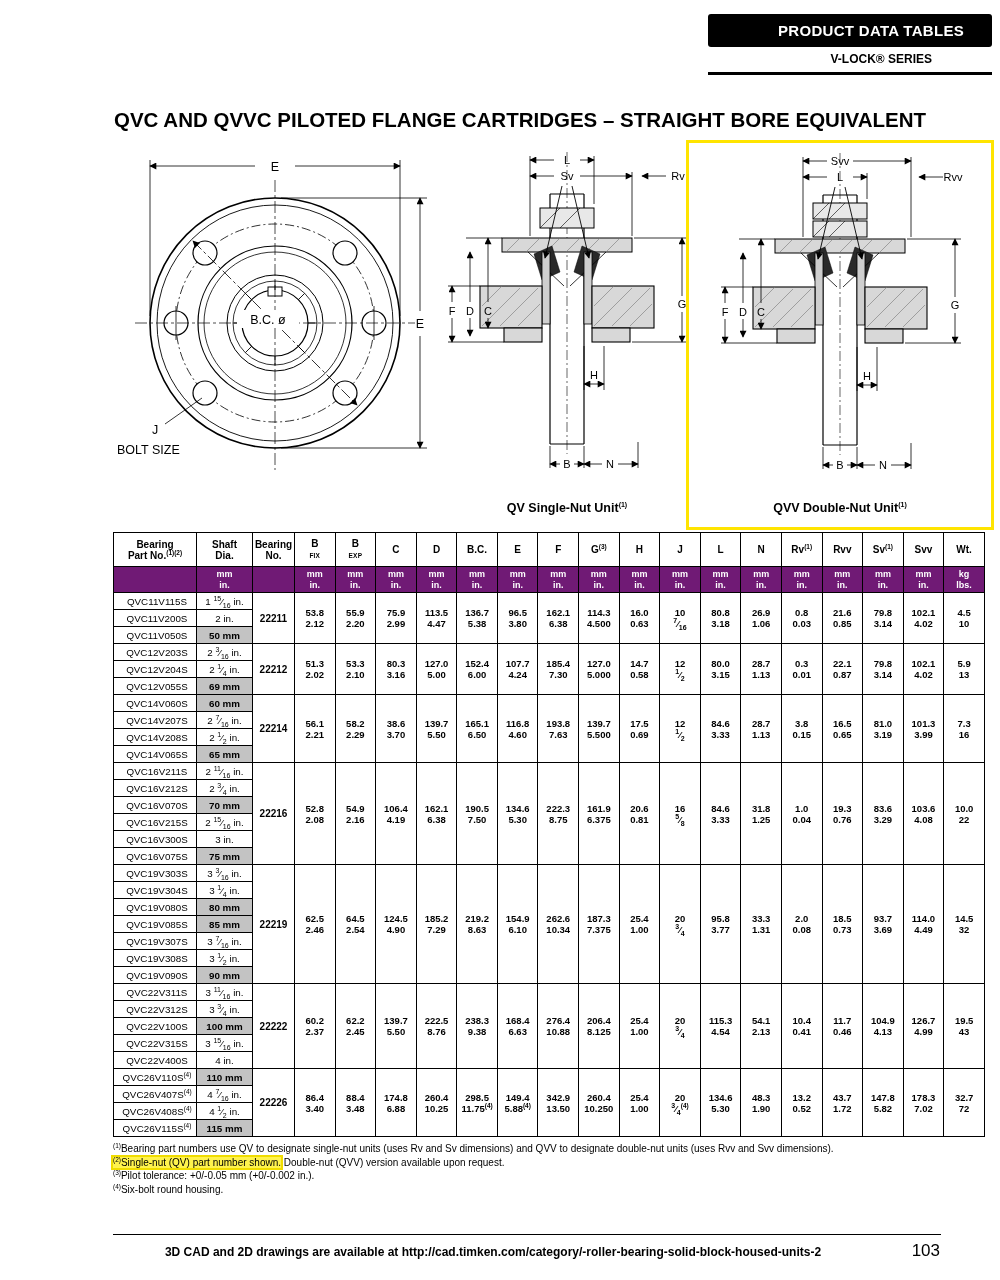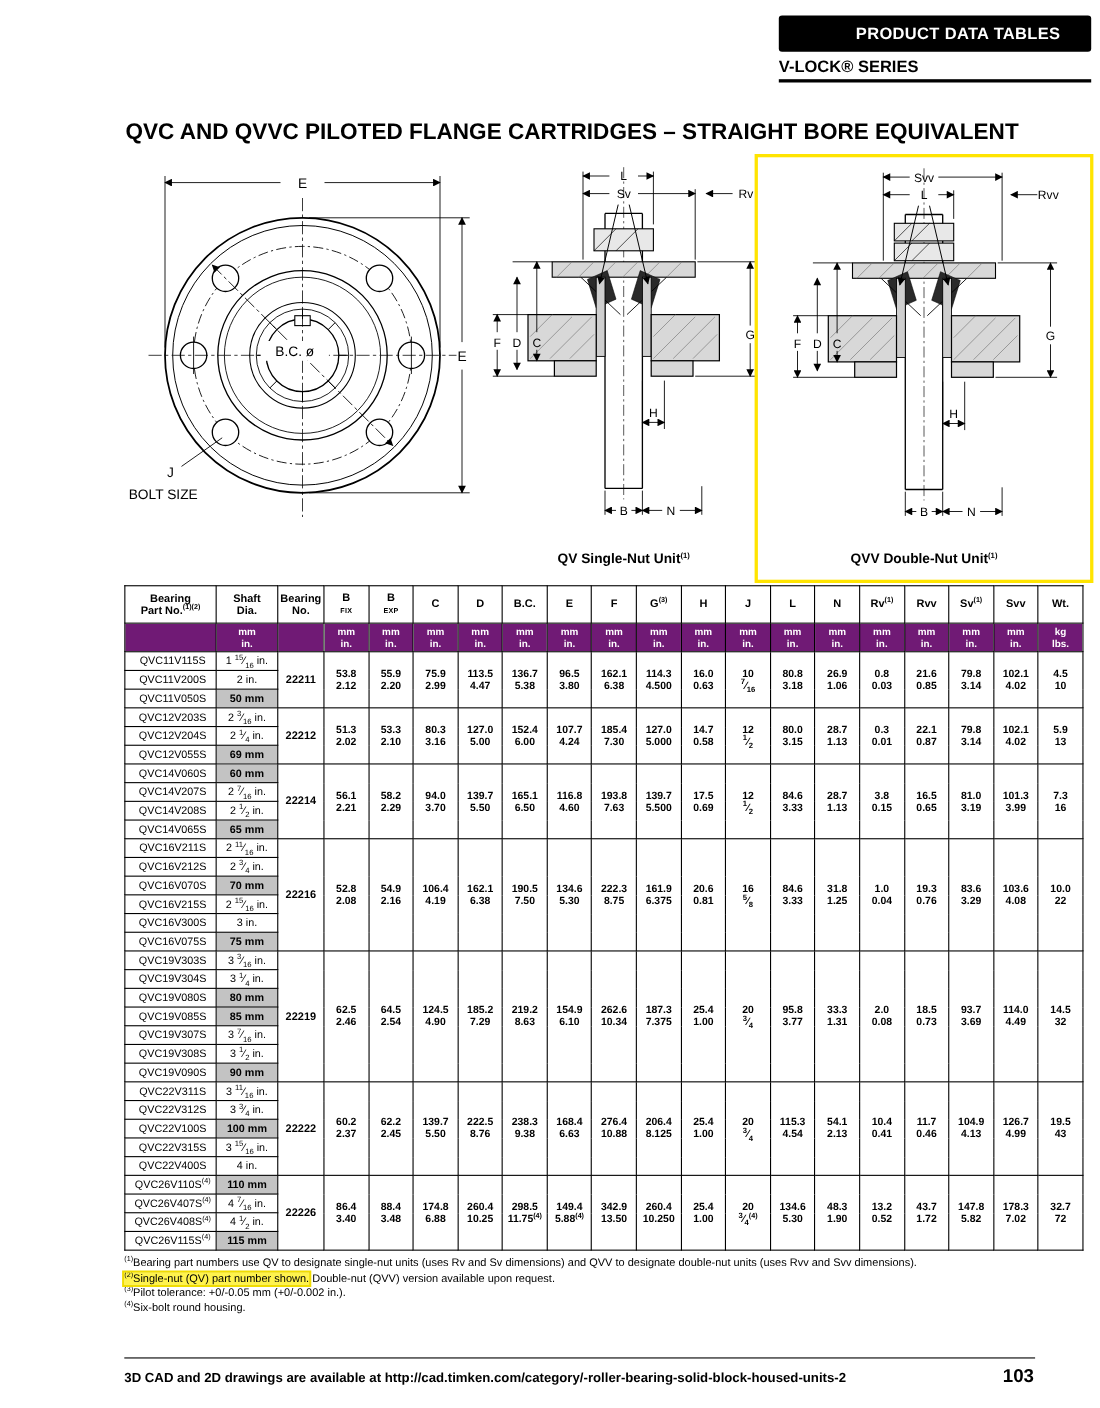--- a/index.html
+++ b/index.html
@@ -4,22 +4,22 @@
 <style>
   *{margin:0;padding:0;box-sizing:border-box}
   html,body{background:#e8e8e8}
   .page{position:relative;width:1000px;height:1280px;background:#fff;margin:0 auto;
         font-family:"Liberation Sans",sans-serif;color:#000;overflow:hidden}
 
   
   .banner{position:absolute;top:14px;left:708px;width:284px;height:33px;background:#000;color:#fff;
           display:flex;align-items:center;justify-content:flex-end;padding-right:28px;
           font-weight:bold;font-size:15px;letter-spacing:.3px;border-radius:3px}
-  .series{position:absolute;top:52px;left:708px;width:284px;text-align:left;padding-right:60px;
-          font-weight:bold;font-size:15px}
+  .series{position:absolute;top:52px;left:708px;width:284px;text-align:right;padding-right:60px;
+          font-weight:bold;font-size:12px}
   .series-rule{position:absolute;top:72px;left:708px;width:284px;border-top:3px solid #000}
 
   .title{position:absolute;top:108px;left:114px;width:870px;font-size:20.5px;font-weight:bold}
 
   
   .fig{position:absolute}
   .fig-front{left:105px;top:138px}
   .fig-qv{left:442px;top:146px}
   .qvv-box{position:absolute;left:686px;top:140px;width:308px;height:390px;border:3px solid #ffe400}
   .fig-qvv{position:absolute;left:26px;top:4px}
@@ -49,24 +49,24 @@
   sub{font-size:6.5px;vertical-align:sub;line-height:0}
   .fr sup,.fr sub{font-size:7px}
 
   
   .footnotes{position:absolute;left:113px;top:1142px;width:845px;font-size:10px;line-height:13.5px}
   .fnote sup{font-size:6.5px}
   .hl{background:#fff34d;outline:2px solid #f0dc00}
 
   
   .footer-rule{position:absolute;left:113px;top:1234px;width:828px;border-top:1.5px solid #000}
-  .footer-text{position:absolute;left:113px;top:1245px;width:760px;text-align:left;
+  .footer-text{position:absolute;left:113px;top:1245px;width:760px;text-align:center;
                font-weight:bold;font-size:12px}
   .page-number{position:absolute;left:880px;top:1241px;width:60px;text-align:right;
-               font-weight:bold;font-size:17px}
+               font-weight:normal;font-size:17px}
 </style>
 </head>
 <body>
 
 <div class="page">
 
   <div class="banner">
     <span>PRODUCT DATA TABLES</span>
   </div>
   <div class="series">V-LOCK® SERIES</div>
@@ -648,21 +648,21 @@
           <td class="bno" rowspan="4">22214</td>
           <td class="dim" rowspan="4">
             <div>56.1</div>
             <div>2.21</div>
           </td>
           <td class="dim" rowspan="4">
             <div>58.2</div>
             <div>2.29</div>
           </td>
           <td class="dim" rowspan="4">
-            <div>94.0</div>
+            <div>38.6</div>
             <div>3.70</div>
           </td>
           <td class="dim" rowspan="4">
             <div>139.7</div>
             <div>5.50</div>
           </td>
           <td class="dim" rowspan="4">
             <div>165.1</div>
             <div>6.50</div>
           </td>

